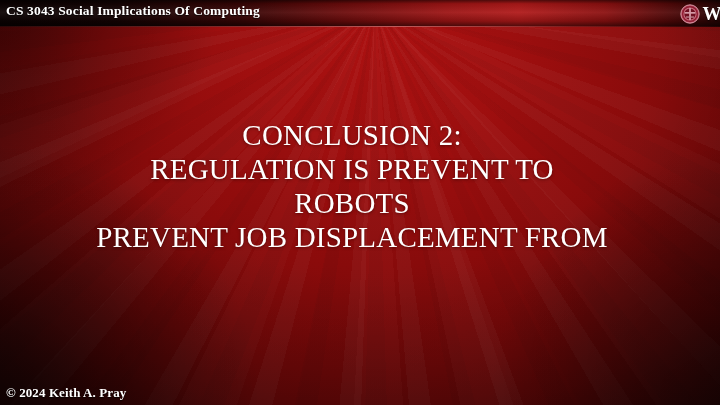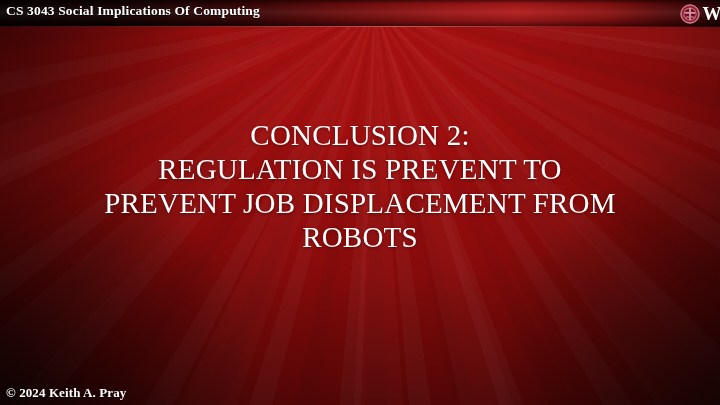--- a/index.html
+++ b/index.html
@@ -166,21 +166,21 @@
     font-weight: bold;
     color: #ffffff;
     letter-spacing: 0.5px;
     text-shadow: 0 1px 1px rgba(0,0,0,0.7);
   }
 
   
 
   .title-block {
     position: absolute;
-    left: 40px;
+    left: 32px;
     top: 118px;
     width: 640px;
     text-align: center;
     color: #ffffff;
     font-size: 29px;
     line-height: 34px;
     letter-spacing: 0.2px;
     text-shadow: 0 1px 3px rgba(40,0,0,0.55);
   }
 
@@ -237,21 +237,21 @@
         <rect x="6.0" y="12.4" width="8.0" height="1.3" fill="#c08692"></rect>
         <circle cx="10" cy="10" r="9.2" fill="none" stroke="#e0a3b0" stroke-width="0.9"></circle>
       </svg>
     </span>
     <span class="wpi-wordmark">WPI</span>
   </div>
 
   <div class="title-block">
     <span class="title-line">CONCLUSION 2:</span>
     <span class="title-line">REGULATION IS PREVENT TO</span>
+    <span class="title-line">ROBOTS</span>
     <span class="title-line">PREVENT JOB DISPLACEMENT FROM</span>
-    <span class="title-line">ROBOTS</span>
   </div>
 
   <div class="footer-copyright">© 2024 Keith A. Pray</div>
 
   <div class="footer-pagenum">8</div>
 
 </div>
 
 </body></html>

